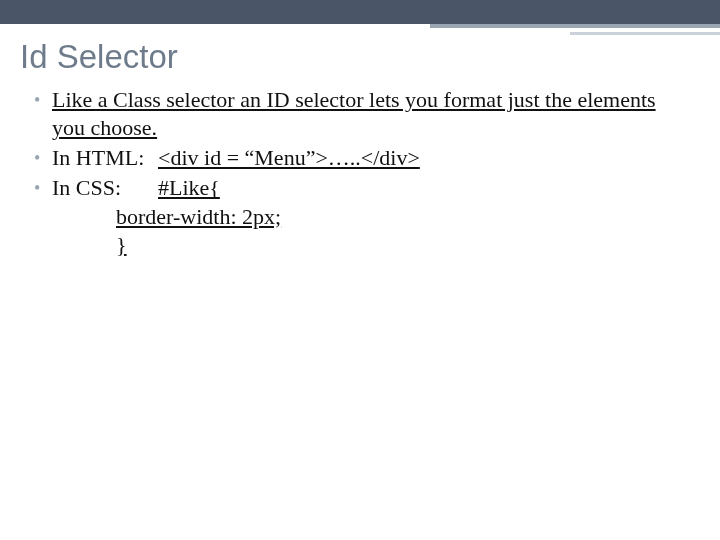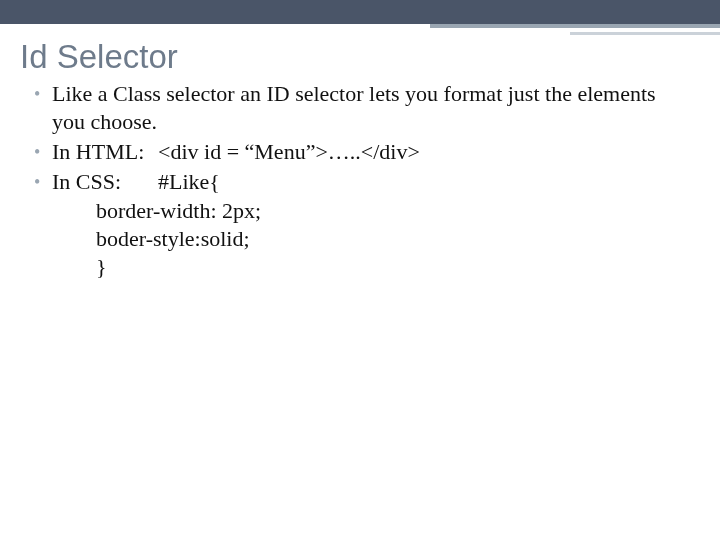--- a/index.html
+++ b/index.html
@@ -39,21 +39,21 @@
     right: 0;
     width: 150px;
     height: 3px;
     background: #cbd2d9;
   }
   .slide-title {
     font-family: "Segoe UI Light", "Segoe UI", Arial, sans-serif;
     font-weight: 300;
     font-size: 33px;
     color: #6e7b8b;
-    margin: 14px 0 4px 20px;
+    margin: 14px 0 10px 20px;
   }
   .content {
     margin: 0 28px 0 34px;
     font-size: 22px;
     color: #111;
     line-height: 1.28;
   }
   .bullet-row {
     display: flex;
     align-items: flex-start;
@@ -61,27 +61,28 @@
   }
   .bullet-dot {
     color: #9aa6b2;
     font-size: 18px;
     line-height: 28px;
     width: 18px;
     flex-shrink: 0;
   }
   .bullet-text {
     flex: 1;
+    text-decoration: underline;
   }
   .label-col {
     display: inline-block;
     width: 106px;
   }
   .code-block {
-    margin-left: 44px;
+    margin-left: 64px;
   }
   .code-block div {
     line-height: 1.28;
   }
 </style>
 </head>
 <body>
 
 <div class="top-band"></div>
 <div class="accent-lines">
@@ -104,19 +105,18 @@
       <span class="label-col">In HTML:</span><span>&lt;div id = “Menu”&gt;…..&lt;/div&gt;</span>
     </div>
   </div>
 
   <div class="bullet-row">
     <div class="bullet-dot">•</div>
     <div class="bullet-text">
       <span class="label-col">In CSS:</span><span>#Like{</span>
       <div class="code-block">
         <div>border-width: 2px;</div>
-        <div>boder-style:solid;</div>
         <div>}</div>
       </div>
     </div>
   </div>
 
 </div>
 
 </body></html>

